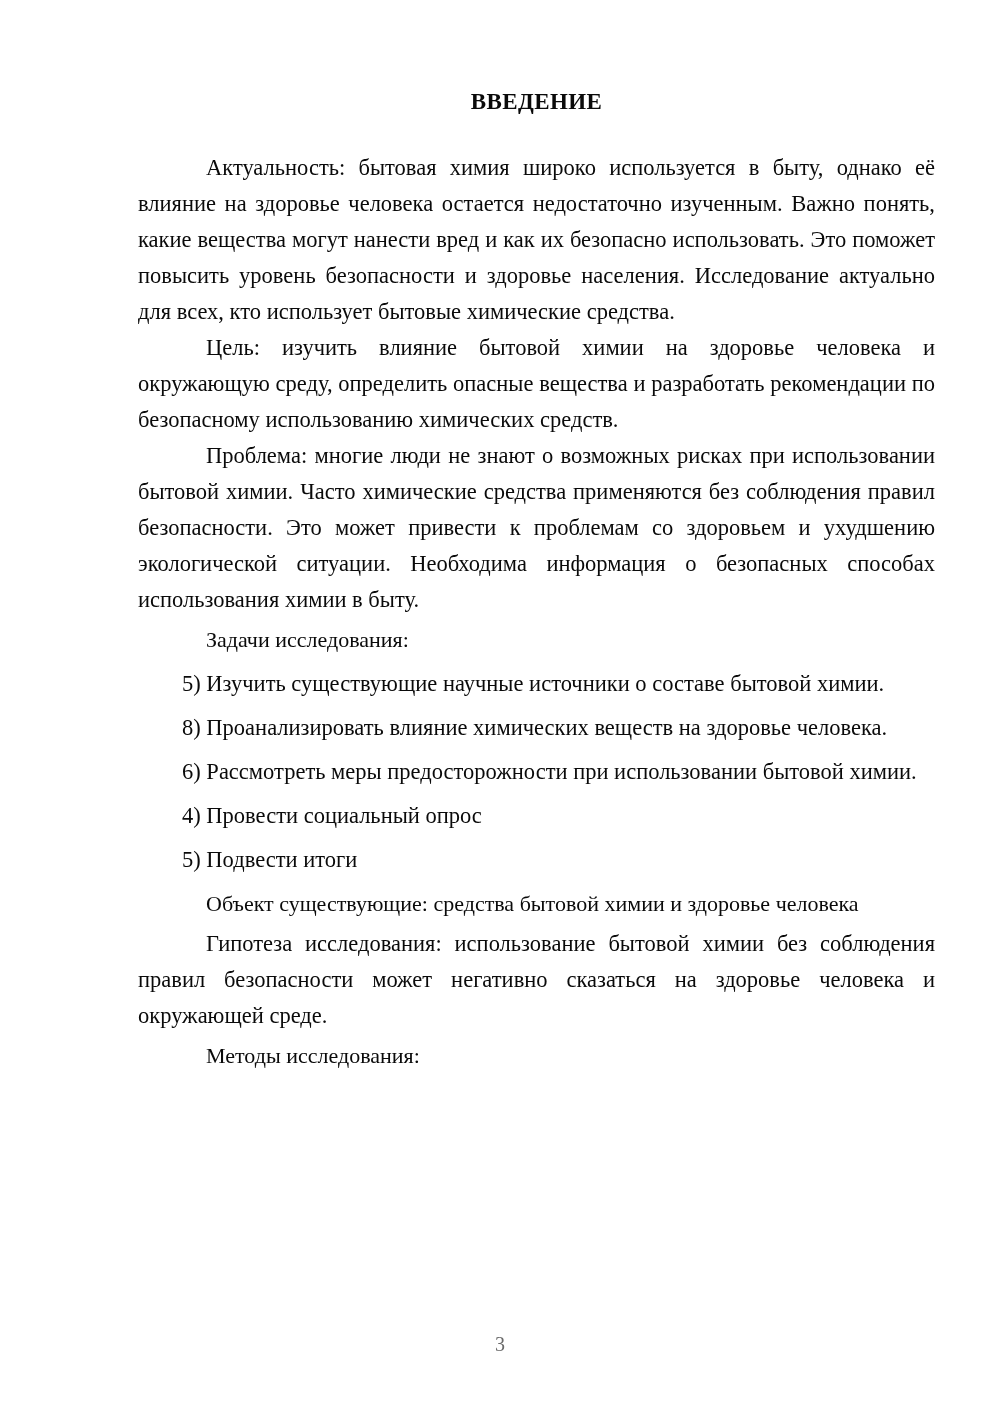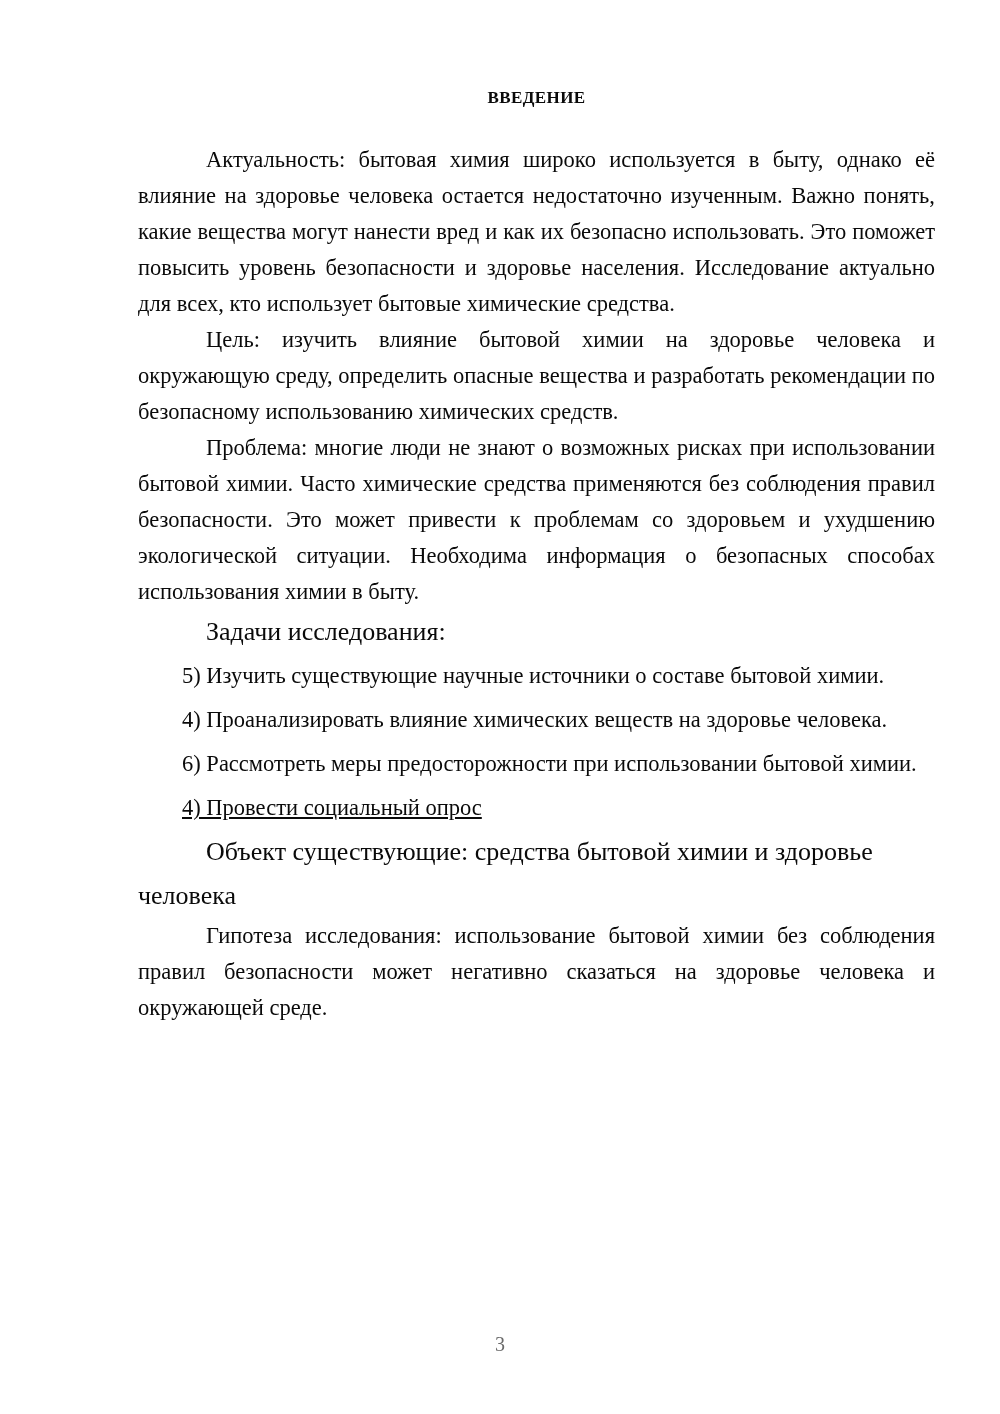--- a/index.html
+++ b/index.html
@@ -20,21 +20,21 @@
   }
   .content {
     position: absolute;
     left: 138px;
     top: 88px;
     width: 797px;
   }
   .doc-title {
     text-align: center;
     font-weight: bold;
-    font-size: 17px;
+    font-size: 23px;
     letter-spacing: 0.4px;
     margin: 0 0 34px 0;
     line-height: 1.2;
   }
   p.para {
     margin: 0 0 0 0;
     text-align: justify;
     text-justify: inter-word;
     font-size: 22.5px;
     line-height: 36px;
@@ -43,26 +43,25 @@
   }
   p.item {
     margin: 0;
     text-align: justify;
     font-size: 22.5px;
     line-height: 44px;
     text-indent: 44px;
   }
   p.item.single {
     text-align: left;
-    text-decoration: underline;
   }
   p.label-line {
     margin: 0;
     text-align: left;
-    font-size: 26px;
+    font-size: 22px;
     line-height: 44px;
     text-indent: 68px;
   }
   .page-number {
     position: absolute;
     left: 0;
     right: 0;
     top: 1333px;
     text-align: center;
     font-size: 20px;
@@ -82,30 +81,32 @@
     <p class="para">Актуальность: бытовая химия широко используется в быту, однако её влияние на здоровье человека остается недостаточно изученным. Важно понять, какие вещества могут нанести вред и как их безопасно использовать. Это поможет повысить уровень безопасности и здоровье населения. Исследование актуально для всех, кто использует бытовые химические средства.</p>
 
     <p class="para">Цель: изучить влияние бытовой химии на здоровье человека и окружающую среду, определить опасные вещества и разработать рекомендации по безопасному использованию химических средств.</p>
 
     <p class="para">Проблема: многие люди не знают о возможных рисках при использовании бытовой химии. Часто химические средства применяются без соблюдения правил безопасности. Это может привести к проблемам со здоровьем и ухудшению экологической ситуации. Необходима информация о безопасных способах использования химии в быту.</p>
 
     <p class="label-line">Задачи исследования:</p>
 
     <p class="item">5)  Изучить существующие научные источники о составе бытовой химии.</p>
 
-    <p class="item">4)  Проанализировать влияние химических веществ на здоровье человека.</p>
+    <p class="item">8)  Проанализировать влияние химических веществ на здоровье человека.</p>
 
     <p class="item">6) Рассмотреть меры предосторожности при использовании бытовой химии.</p>
 
     <p class="item single">4) Провести социальный опрос</p>
 
+    <p class="item single">5) Подвести итоги</p>
 
     <p class="label-line">Объект существующие: средства бытовой химии и здоровье человека</p>
 
 
     <p class="para">Гипотеза исследования: использование бытовой химии без соблюдения правил безопасности может негативно сказаться на здоровье человека и окружающей среде.</p>
 
+    <p class="label-line">Методы исследования:</p>
 
   </div>
 
   <div class="page-number">3</div>
 
 </div>
 
 </body></html>

